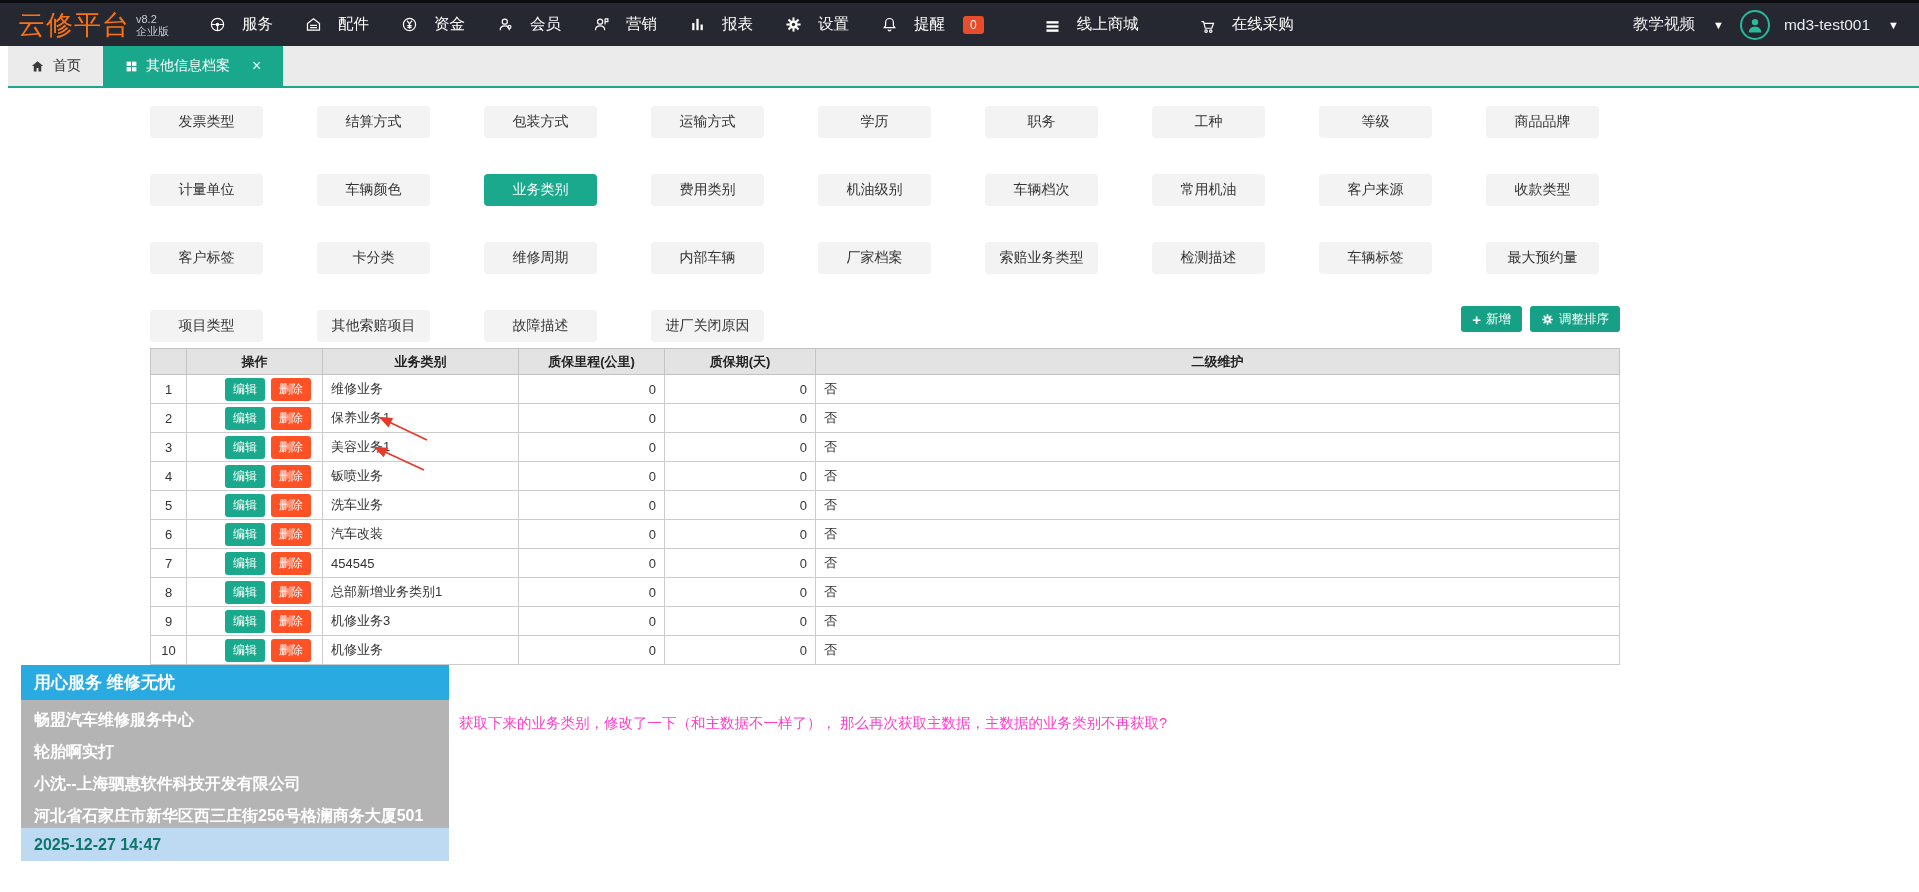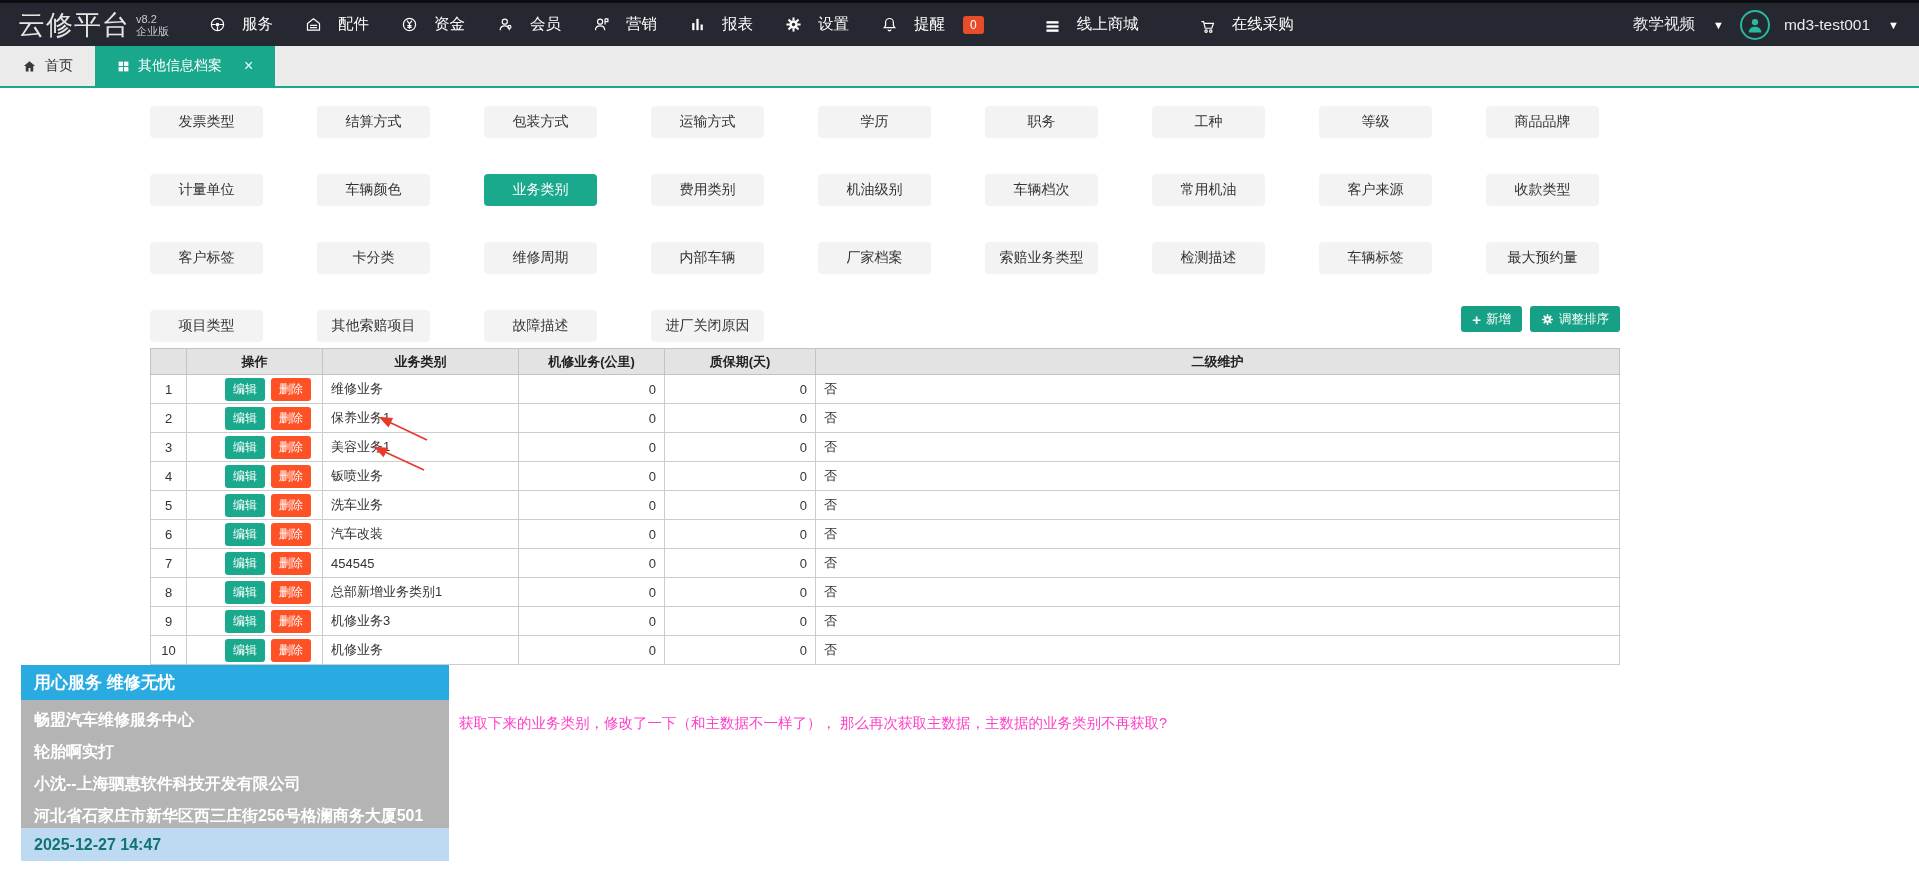--- a/index.html
+++ b/index.html
@@ -2,33 +2,33 @@
 <html><head>
 <meta charset="utf-8">
 <style>
   * { margin:0; padding:0; box-sizing:border-box; }
   body { font-family:"Liberation Sans","DejaVu Sans",sans-serif; background:#fff; }
   .screen { position:relative; width:1919px; height:892px; overflow:hidden; background:#fff; }
 
   
   .navbar { height:46px; background:#252830; border-top:3px solid #0c0d10; display:flex; align-items:center; padding:0 18px; color:#fff; }
   .brand { display:flex; align-items:center; }
-  .logo { font-size:27px; letter-spacing:1px; color:#e5e5e5; }
+  .logo { font-size:27px; letter-spacing:1px; color:#f97316; }
   .ver { display:flex; flex-direction:column; margin-left:6px; font-size:11px; line-height:12px; color:#c9ccd2; }
   .nav-items { display:flex; align-items:center; margin-left:24px; }
   .nav-item { display:flex; align-items:center; gap:16px; padding:0 16px; font-size:15.5px; cursor:pointer; white-space:nowrap; }
   .nav-item.spaced { margin-left:28px;align-items:flex-end; }
   .nav-item svg { display:block; }
   .badge { background:#e84c2b; color:#fff; font-size:12px; line-height:16px; padding:1px 7px; border-radius:3px; margin-left:2px; }
   .nav-right { margin-left:auto; display:flex; align-items:center; gap:12px; font-size:15px; color:#e8eaec; }
   .chev { font-size:11px; color:#fff; margin-left:2px; }
   .avatar { width:30px; height:30px; border-radius:50%; border:2px solid #27ba9c; display:flex; align-items:center; justify-content:center; background:#252830; cursor:pointer; }
 
   
-  .tabbar { height:42px; background:#ebebeb; border-bottom:2px solid #19a88c; display:flex; align-items:stretch; }
+  .tabbar { height:42px; background:#ebebeb; border-bottom:2px solid #19a88c; display:flex; align-items:stretch;margin-left:8px; }
   .tab { display:flex; align-items:center; gap:8px; padding:0 22px; font-size:14px; color:#333; cursor:pointer; }
   .tab.active { background:#19a88c; color:#fff; }
   .tab .close { margin-left:14px; font-size:16px; color:#eafff9; cursor:pointer; }
 
   
   .cat-grid { position:absolute; left:150px; top:106px; width:1495px; display:flex; flex-wrap:wrap;gap:19px; }
   .cat-btn { width:113px; height:32px; margin:0 35px 17px 0; background:#f3f3f3; border:none; border-radius:4px; font-size:14px; color:#333; display:flex; align-items:center; justify-content:center; cursor:pointer; font-family:inherit; }
   .cat-btn.active { background:#1aa98c; color:#fff; }
 
   
@@ -281,21 +281,21 @@
         <col style="width:196px">
         <col style="width:146px">
         <col style="width:151px">
         <col style="width:804px">
     </colgroup>
     <thead>
       <tr id="header-row">
           <th></th>
           <th>操作</th>
           <th>业务类别</th>
-          <th>机修业务(公里)</th>
+          <th>质保里程(公里)</th>
           <th>质保期(天)</th>
           <th>二级维护</th>
         </tr>
     </thead>
     <tbody id="table-body">
         <tr>
           <td class="idx">1</td>
           <td>
             <div class="ops">
               <button class="btn-edit">编辑</button>

